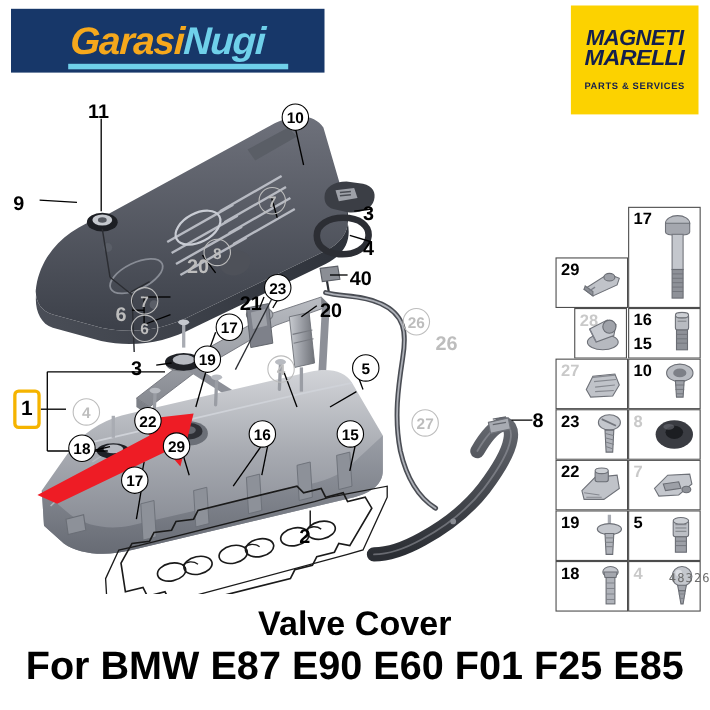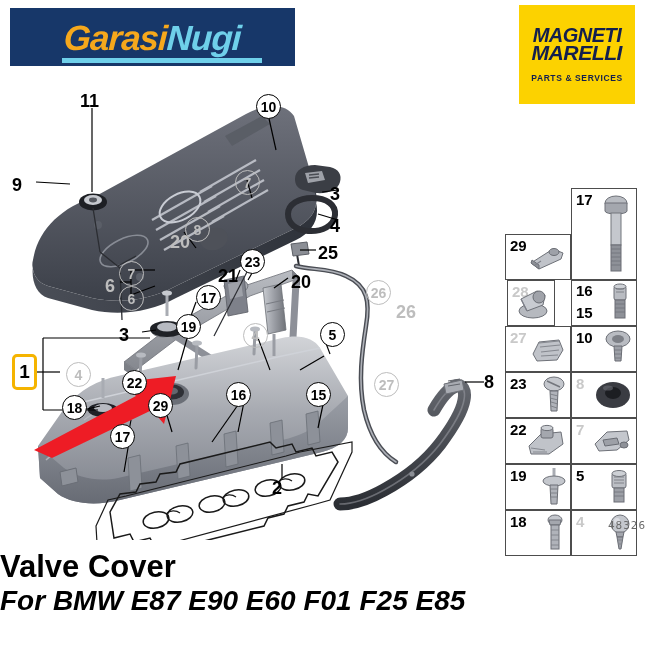--- a/index.html
+++ b/index.html
@@ -54,24 +54,24 @@
       background:#fff;}
   .pnum{position:absolute;left:4px;top:2px;font-size:15px;font-weight:bold;
       color:#000;}
   .pnum.faded{color:#c9c9c9;}
   .pnum2{position:absolute;left:4px;font-size:15px;font-weight:bold;color:#000;}
   .pimg{position:absolute;right:3px;top:50%;transform:translateY(-50%);}
   #table-code{position:absolute;left:560px;top:519px;font-size:11px;
       color:#6b6b6b;letter-spacing:1px;font-family:"DejaVu Sans Mono",monospace;padding-left:48px;}
 
   
-  #caption{position:absolute;left:0;top:550px;width:645px;}
+  #caption{position:absolute;left:0;top:550px;width:645px;text-align:center;}
   #caption .line{font-weight:bold;color:#000;line-height:1.12;}
   #cap-title{font-size:31px;}
-  #cap-sub{font-size:28px;font-style:italic;}
+  #cap-sub{font-size:36px;}
 </style>
 </head>
 <body>
 
 <div id="garasi-logo">
   <div class="wordmark">
     <span class="logo-garasi">Garasi</span><span class="logo-nugi">Nugi</span>
   </div>
   <div id="garasi-underline"></div>
 </div>
@@ -325,21 +325,21 @@
   <div id="hl-one">1</div>
 
   <div class="plainnum" style="left:80px;top:11px">11</div>
   <div class="callout" style="left:256px;top:14px">10</div>
   <div class="plainnum" style="left:12px;top:95px">9</div>
   <div class="callout faded" style="left:235px;top:90px">7</div>
   <div class="plainnum" style="left:330px;top:104px">3</div>
   <div class="plainnum" style="left:330px;top:136px">4</div>
   <div class="callout faded" style="left:185px;top:137px">8</div>
   <div class="plainnum faded" style="left:170px;top:152px">20</div>
-  <div class="plainnum" style="left:318px;top:163px">25</div>
+  <div class="plainnum" style="left:318px;top:163px">40</div>
   <div class="callout faded" style="left:119px;top:181px">7</div>
   <div class="plainnum faded" style="left:105px;top:196px">6</div>
   <div class="plainnum" style="left:218px;top:186px">21</div>
   <div class="callout" style="left:240px;top:169px">23</div>
   <div class="plainnum" style="left:291px;top:192px">20</div>
   <div class="callout faded" style="left:366px;top:200px">26</div>
   <div class="plainnum faded" style="left:396px;top:222px">26</div>
   <div class="callout faded" style="left:119px;top:206px">6</div>
   <div class="callout" style="left:196px;top:205px">17</div>
   <div class="plainnum" style="left:119px;top:245px">3</div>
@@ -396,21 +396,21 @@
       <path d="M9 6 L17 6 M9 9 L17 9" stroke="#7b7e85" stroke-width="0.9"></path>
       <rect x="8" y="17" width="10" height="18" fill="#8e9198" stroke="#6a6d74"></rect>
       <g stroke="#6f7279" stroke-width="0.8">
         <line x1="8" y1="21" x2="18" y2="21"></line>
           <line x1="8" y1="25" x2="18" y2="25"></line>
         <line x1="8" y1="29" x2="18" y2="29"></line>
       </g>
     </svg>
   </div>
 
-  <div class="pcell" style="left:2px;top:92px;width:48px;height:46px">
+  <div class="pcell" style="left:17px;top:92px;width:48px;height:46px">
     <span class="pnum faded">28</span>
     <svg class="pimg" width="40" height="36" viewBox="0 0 40 36">
       <ellipse cx="22" cy="26" rx="14" ry="7" fill="#b6b9bf" stroke="#6e7178"></ellipse>
       <path d="M10 14 L26 6 L34 10 L32 20 L16 26 Z" fill="#c8cbd1" stroke="#6e7178"></path>
       <ellipse cx="28" cy="12" rx="6" ry="6" fill="#a0a3aa" stroke="#6a6d74"></ellipse>
       <path d="M10 14 L16 26" stroke="#7e818a" stroke-width="1.2"></path>
     </svg>
   </div>
 
   <div class="pcell" style="left:66px;top:138px;width:66px;height:46px">

